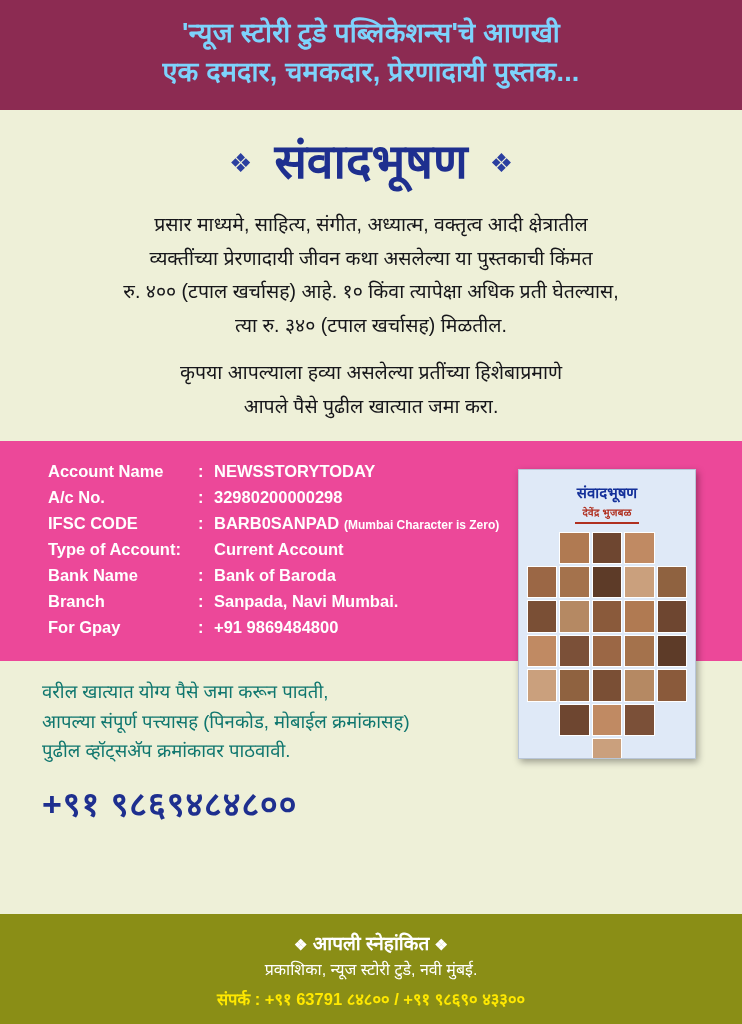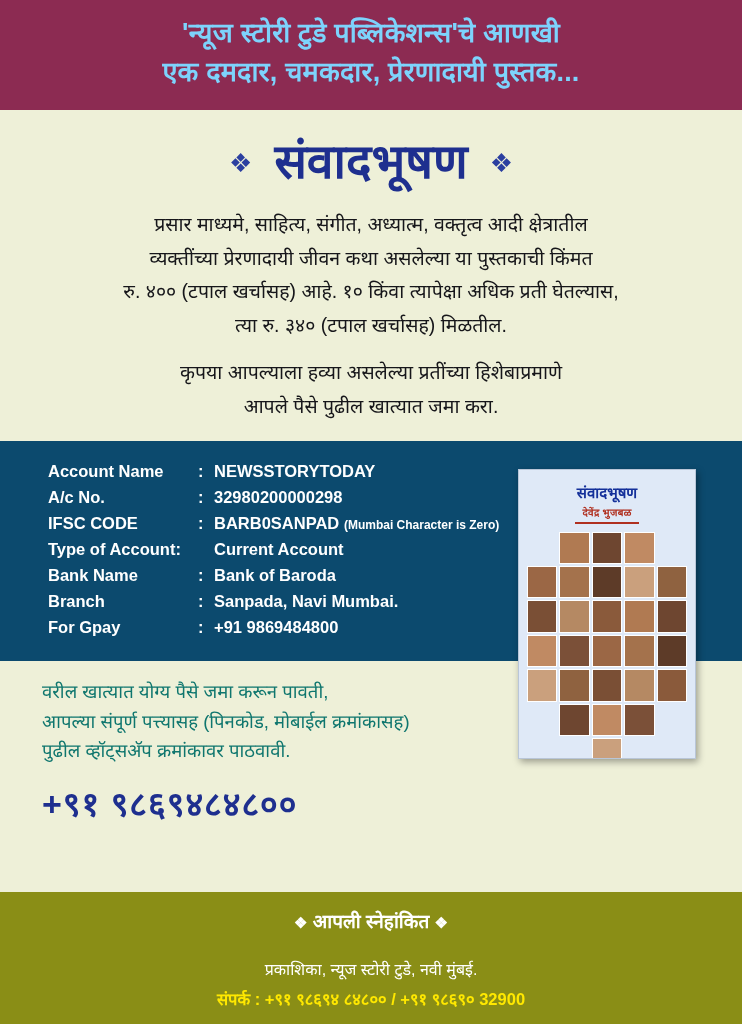--- a/index.html
+++ b/index.html
@@ -67,21 +67,21 @@
   .body-text p {
     font-size: 19.5px;
     line-height: 1.62;
     margin-bottom: 2px;
   }
   .para-gap { height: 14px; }
 
   
   .bank-band {
     margin-top: 16px;
-    background: #0c4a6e;
+    background: #ec4899;
     color: #ffffff;
     padding: 18px 0 20px 0;
     position: relative;
     min-height: 210px;
   }
   .bank-table {
     margin-left: 48px;
     border-collapse: collapse;
   }
   .bank-table td {
@@ -164,21 +164,21 @@
   .footer {
     margin-top: auto;
     background: #8a8e16;
     text-align: center;
     padding: 16px 10px 14px 10px;
     color: #ffffff;
   }
   .footer-greet {
     font-size: 19px;
     font-weight: bold;
-    margin-bottom: 24px;
+    margin-bottom: 2px;
   }
   .footer-greet .dia { color: #ffffff; font-size: 15px; }
   .footer-name {
     font-size: 21px;
     font-weight: bold;
     margin-bottom: 6px;
   }
   .footer-role {
     font-size: 16px;
     margin-bottom: 7px;
@@ -313,16 +313,16 @@
 
   <div class="big-phone">+९१ ९८६९४८४८००</div>
 
   <div class="footer">
     <div class="footer-greet">
       <span class="dia">❖</span>
       <span>आपली स्नेहांकित</span>
       <span class="dia">❖</span>
     </div>
     <div class="footer-role">प्रकाशिका, न्यूज स्टोरी टुडे, नवी मुंबई.</div>
-    <div class="footer-contact">संपर्क : +९१ ९८६९४ ८४८००  /  +९१ ९८६९० 32900</div>
+    <div class="footer-contact">संपर्क : +९१ 63791 ८४८००  /  +९१ ९८६९० ४३३००</div>
   </div>
 
 </div>
 
 </body></html>

